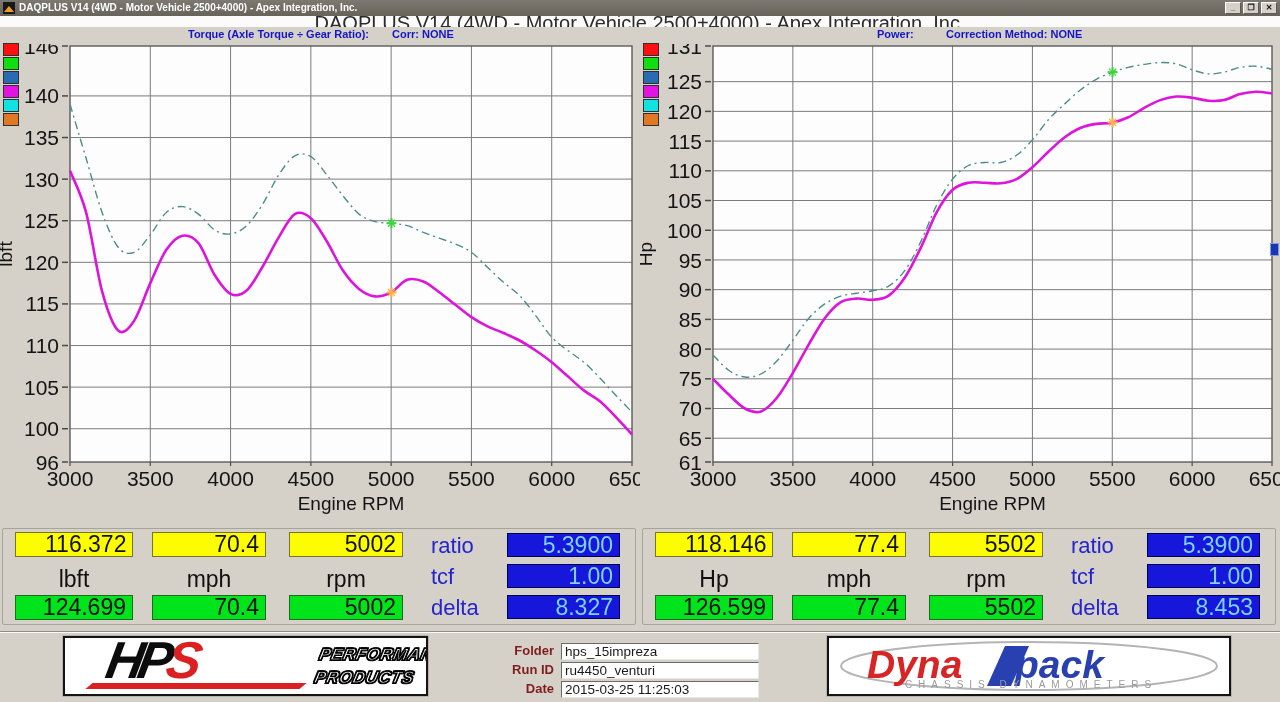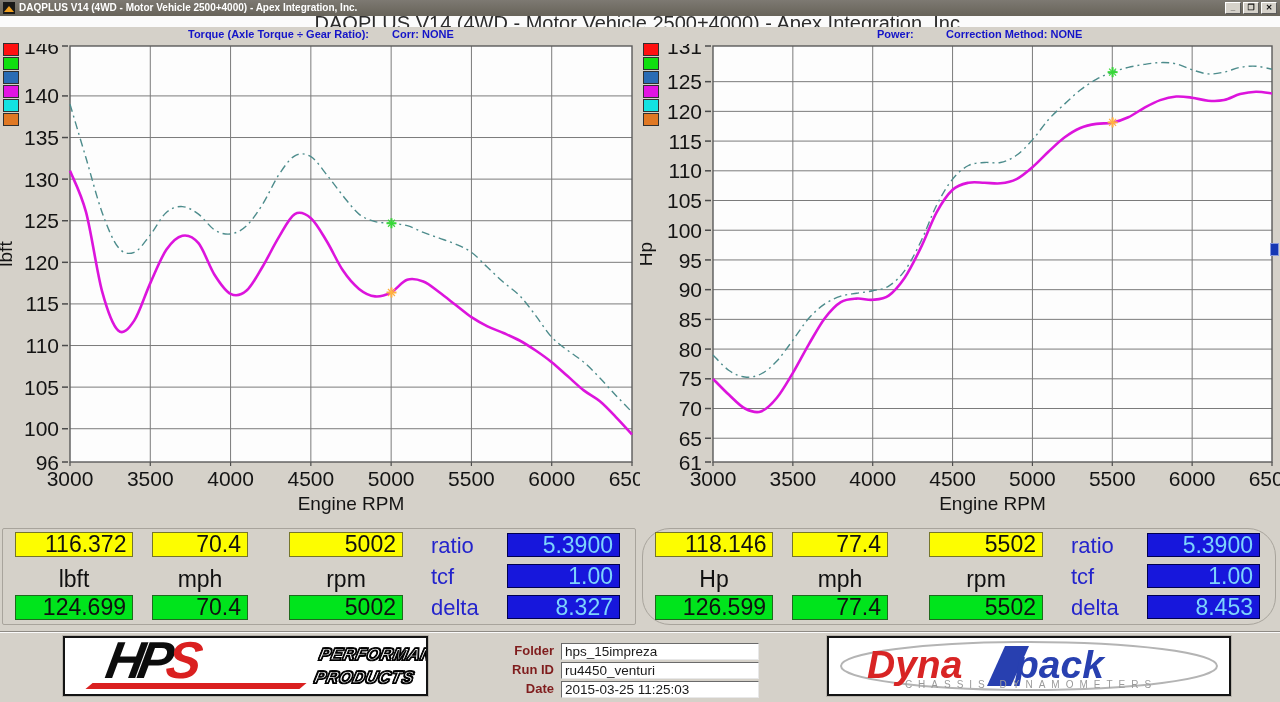--- a/index.html
+++ b/index.html
@@ -32,27 +32,27 @@
   .legend-left { left:3px; } .legend-right { left:643px; }
   .swatch { width:16px; height:13px; margin-bottom:1px; border:1px solid #303030; }
   
   .chart-svg { position:absolute; top:44px; width:640px; height:474px; }
   #chart-left-svg { left:0; } #chart-right-svg { left:640px; }
   .blue-nub { position:absolute; left:1270px; top:243px; width:9px; height:13px;
     background:#1638b4; border:1px solid #8899dd; }
   
   .readout-panel { position:absolute; top:528px; width:634px; height:97px;
     border:1px solid #a8a49c; border-radius:2px; }
-  .rp-left { left:2px; } .rp-right { left:642px;border-radius:28px; }
+  .rp-left { left:2px; } .rp-right { left:642px; }
   .vbox { position:absolute; height:25px; font-size:23px; line-height:23px; text-align:right;
     padding-right:6px; color:#101010; }
   .vbox.yellow { background:#fdfd00; border:1px solid #76762a;padding-left:29px; }
   .vbox.green  { background:#00e41c; border:1px solid #1f6a1f; }
   .vbox.blue   { background:#1717dc; border:1px solid #000050; color:#7dd3fc; }
-  .c1 { left:12px;  width:118px; } .c2 { left:149px; width:96px; } .c3 { left:286px; width:114px; }
+  .c1 { left:12px;  width:118px; } .c2 { left:149px; width:114px; } .c3 { left:286px; width:114px; }
   .r1 { top:3px; } .r3 { top:66px; }
   .rlabel { position:absolute; top:37px; height:26px; font-size:23px; line-height:26px;
     text-align:center; color:#101010; }
   .side-label { position:absolute; left:428px; font-size:22px; color:#2424cc; }
   .sblue { left:504px; width:113px; height:24px; }
   .sr1 { top:4px; } .sr2 { top:35px; } .sr3 { top:66px; }
   
   .footer { position:absolute; left:0; top:632px; width:1280px; height:70px; background:#d5d1c9;
     border-top:1px solid #fbfbfb; box-shadow:0 -1px 0 #8f8b85; }
   .logo-panel { position:absolute; top:3px; height:60px; background:#ffffff;

